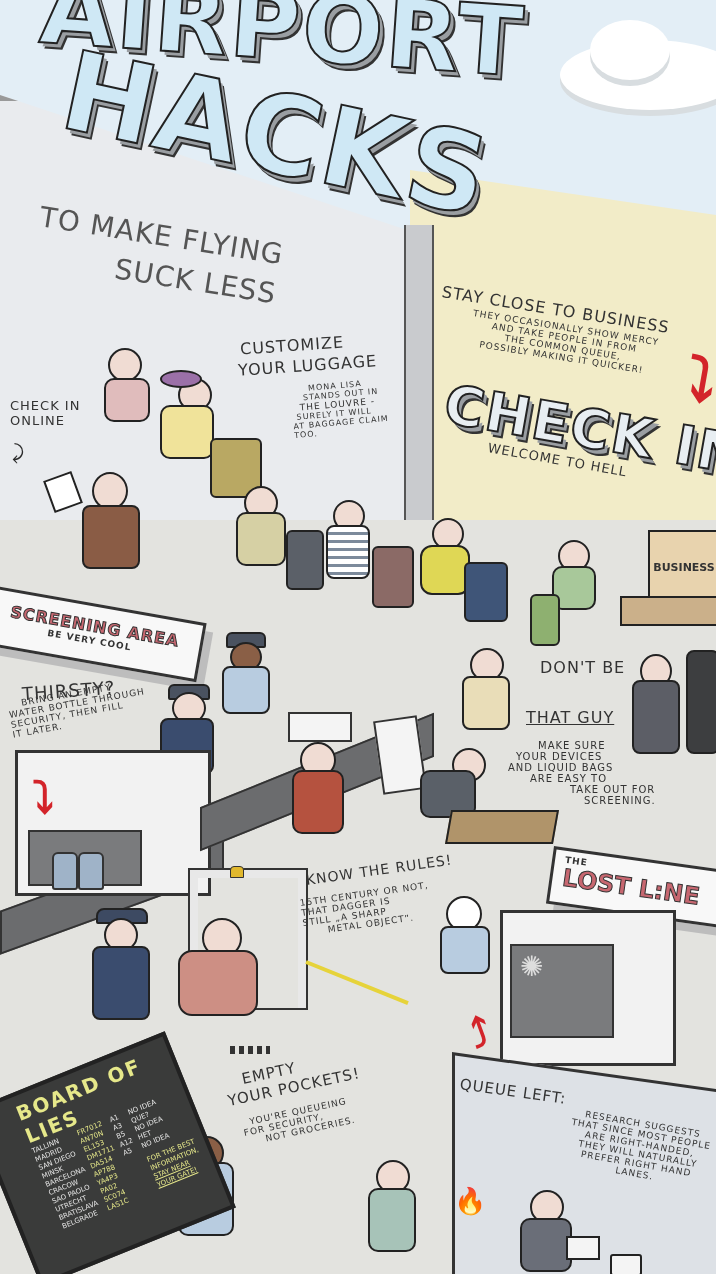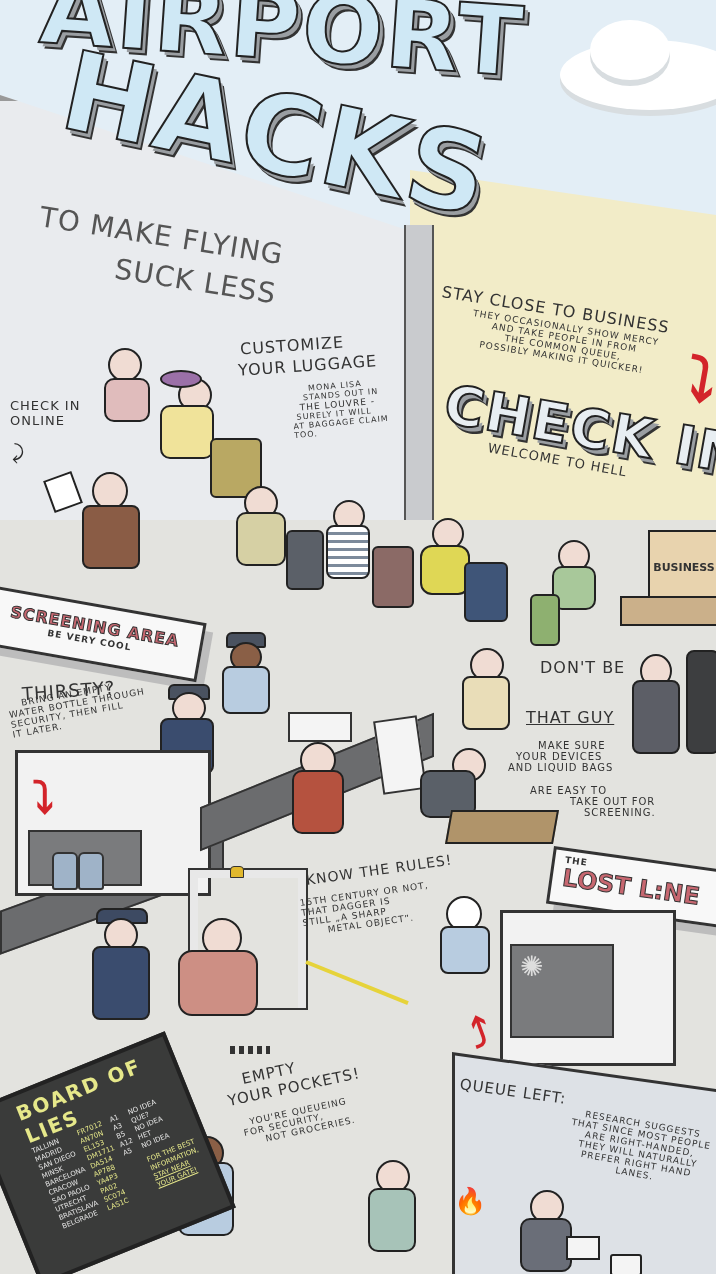--- a/index.html
+++ b/index.html
@@ -142,21 +142,21 @@
 <div class="abs person-head" style="left:452px;top:748px;width:30px;height:30px;"></div>
 <div class="abs" style="left:420px;top:770px;width:52px;height:44px;background:#5a6068;border:2px solid #222;border-radius:10px;"></div>
 <div class="abs" style="left:448px;top:810px;width:104px;height:30px;background:#b0946a;border:2px solid #222;transform:skewX(-10deg);"></div>
 
 <div class="abs hand" style="left:540px;top:658px;font-size:16px;">DON'T BE</div>
 <div class="abs hand" style="left:526px;top:708px;font-size:16px;text-decoration:underline;">THAT GUY</div>
 <div class="abs" style="left:508px;top:740px;width:180px;">
   <div class="hand" style="font-size:10px;padding-left:30px;">MAKE SURE</div>
   <div class="hand" style="font-size:10px;padding-left:8px;">YOUR DEVICES</div>
   <div class="hand" style="font-size:10px;">AND LIQUID BAGS</div>
-  <div class="hand" style="font-size:10px;padding-left:22px;margin-top:12px;">ARE EASY TO</div>
+  <div class="hand" style="font-size:10px;padding-left:22px;">ARE EASY TO</div>
   <div class="hand" style="font-size:10px;padding-left:62px;">TAKE OUT FOR</div>
   <div class="hand" style="font-size:10px;padding-left:76px;">SCREENING.</div>
 </div>
 
 <div class="abs person-head" style="left:640px;top:654px;width:28px;height:30px;"></div>
 <div class="abs" style="left:632px;top:680px;width:44px;height:70px;background:#5c5e66;border:2px solid #222;border-radius:8px;"></div>
 <div class="abs" style="left:686px;top:650px;width:30px;height:100px;background:#3d3e40;border:2px solid #222;border-radius:8px;"></div>
 
 <div class="abs" style="left:190px;top:870px;width:100px;height:130px;border:8px solid #e8e8e8;border-bottom:none;outline:2px solid #333;"></div>
 <div class="abs" style="left:230px;top:866px;width:12px;height:10px;background:#e1b82d;border:1px solid #333;border-radius:4px 4px 0 0;"></div>

